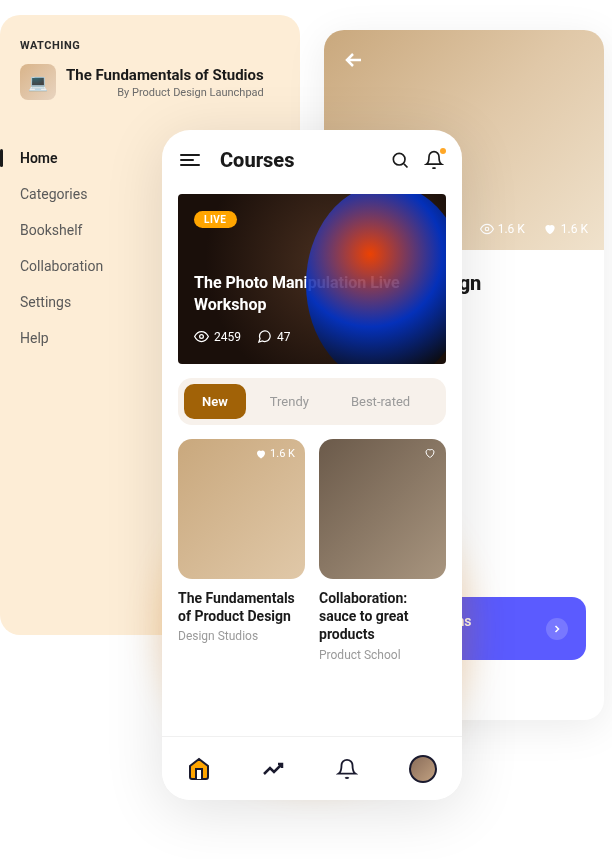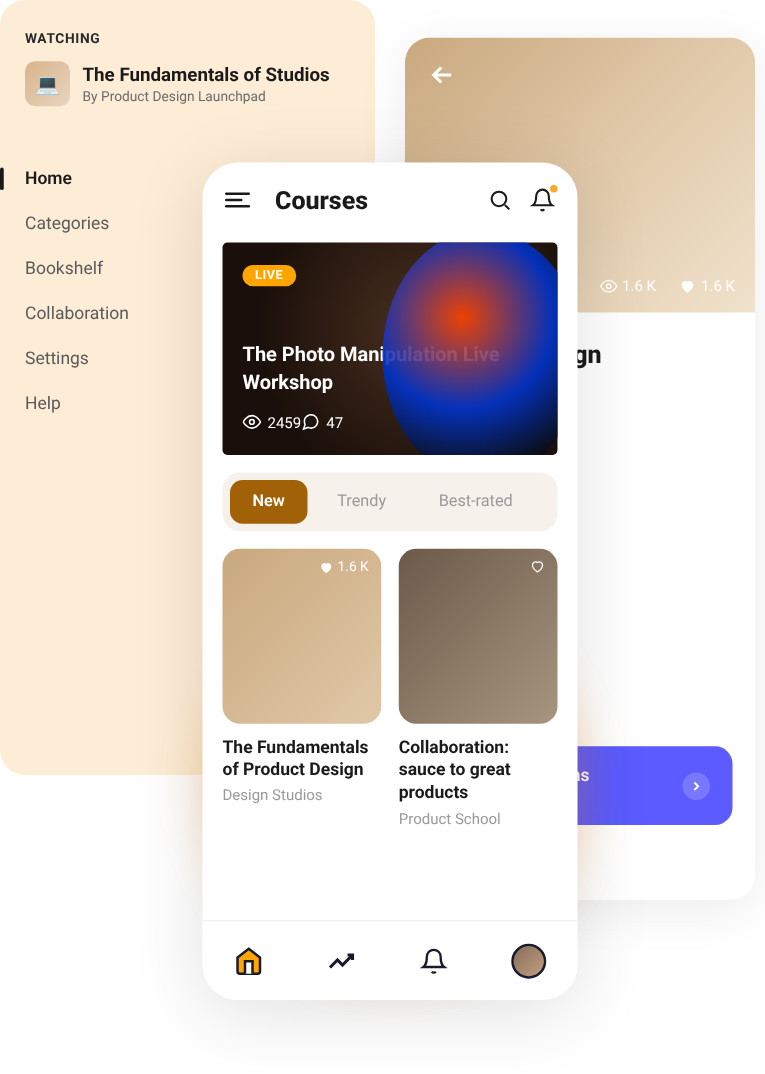--- a/index.html
+++ b/index.html
@@ -1,24 +1,24 @@
 <!DOCTYPE html>
 <html><head>
 <meta charset="utf-8">
 <style>
 * { margin: 0; padding: 0; box-sizing: border-box; font-family: -apple-system, BlinkMacSystemFont, 'Segoe UI', Roboto, sans-serif; }
 body { width: 612px; height: 859px; position: relative; background: #fff; overflow: hidden; }
 
 
-.sidebar-panel { position: absolute; top: 0; left: 0; width: 300px; height: 620px; background: #FDEDD6; border-radius: 20px; padding: 24px 20px; }
+.sidebar-panel { position: absolute; top: 15px; left: 0; width: 300px; height: 620px; background: #FDEDD6; border-radius: 20px; padding: 24px 20px; }
 .watching-label { font-size: 11px; font-weight: 700; letter-spacing: 0.5px; color: #2a2a2a; margin-bottom: 12px; }
 .watching-item { display: flex; align-items: center; gap: 10px; margin-bottom: 40px; }
 .watching-thumb { width: 36px; height: 36px; border-radius: 8px; background: linear-gradient(135deg,#d9b48a,#e8d4c0); display:flex; align-items:center; justify-content:center; font-size:16px; }
 .watching-title { font-size: 15px; font-weight: 700; color: #1a1a1a; }
-.watching-sub { font-size: 11px; color: #6b6b6b; margin-top: 2px; }
+.watching-sub { font-size: 11px; color: #6b6b6b; margin-top: 2px; text-align: right; }
 .nav-list { list-style: none; }
 .nav-item { font-size: 14px; color: #5a5a5a; padding: 10px 0 10px 0; cursor: pointer; position: relative; }
 .nav-item.active { color: #1a1a1a; font-weight: 600; }
 .nav-item.active::before { content:''; position:absolute; left:-20px; top:50%; transform:translateY(-50%); width:3px; height:18px; background:#1a1a1a; border-radius:2px; }
 
 
 .detail-panel { position: absolute; top: 30px; right: 8px; width: 280px; height: 690px; background: #fff; border-radius: 20px; box-shadow: 0 8px 40px rgba(0,0,0,0.08); overflow:hidden; }
 .detail-header { width: 100%; height: 220px; background: linear-gradient(135deg,#c9a87d 0%,#e0c8a8 50%,#f0e2cc 100%); position: relative; display:flex; align-items:flex-start; padding:18px; }
 .detail-back { width: 28px; height: 28px; color:#fff; cursor:pointer; }
 .detail-stats { position:absolute; bottom:14px; right:16px; display:flex; gap:18px; color:#fff; font-size:12px; align-items:center; }
@@ -42,21 +42,21 @@
 .hamburger span{ height:2px; background:#1a1a1a; border-radius:2px; }
 .hamburger span:nth-child(2){ width:70%; }
 .phone-title { font-size:20px; font-weight:800; color:#1a1a1a; flex:1; }
 .header-actions { display:flex; gap:14px; align-items:center; }
 .icon-btn { width:20px; height:20px; cursor:pointer; color:#1a1a1a; position:relative; }
 .bell-dot { position:absolute; top:-2px; right:-2px; width:6px; height:6px; background:#FFA726; border-radius:50%; }
 
 .live-card { margin:10px 16px 14px; border-radius:4px; background: radial-gradient(circle at 60% 40%, #4a3020 0%, #1a0f0a 70%); padding:14px 16px 14px; height:170px; position:relative; overflow:hidden; color:#fff; }
 .live-badge { background:#FFA500; color:#fff; font-size:10px; font-weight:700; padding:3px 10px; border-radius:10px; letter-spacing:0.5px; display:inline-block; }
 .live-title { font-size:16px; font-weight:700; margin-top:44px; line-height:1.35; }
-.live-stats { display:flex; gap:0; margin-top:14px; align-items:center; font-size:12px; }
+.live-stats { display:flex; gap:16px; margin-top:14px; align-items:center; font-size:12px; }
 .live-stats .stat { display:flex; align-items:center; gap:5px; }
 .live-portrait { position:absolute; right:-20px; top:-10px; width:160px; height:200px; background: radial-gradient(circle at 40% 35%, #FF4500 0%, #0033CC 45%, #0a0a0a 80%); border-radius:50%; opacity:0.9; }
 
 .tabs { display:flex; gap:6px; margin:6px 16px 14px; background:#F7F1EB; padding:6px; border-radius:14px; }
 .tab { flex:0 0 auto; padding:10px 18px; font-size:13px; color:#9a9a9a; border-radius:10px; cursor:pointer; }
 .tab.active { background:#a16207; color:#fff; font-weight:600; }
 
 .grid { display:flex; gap:14px; padding:0 16px; }
 .course-card { flex:1; min-width:0; }
 .course-img { width:100%; height:140px; border-radius:14px; background:#ccc; position:relative; }

